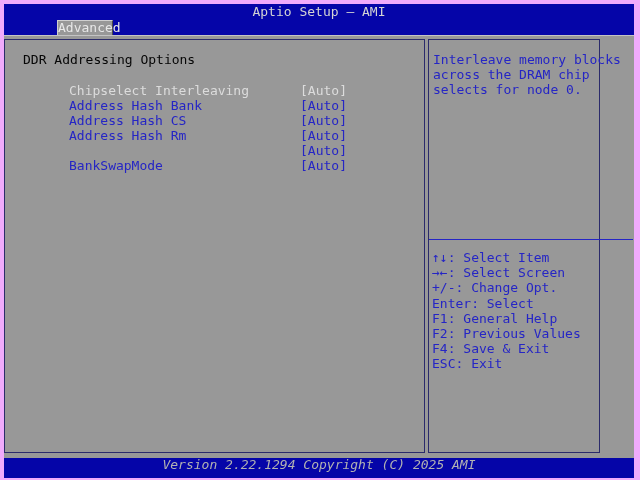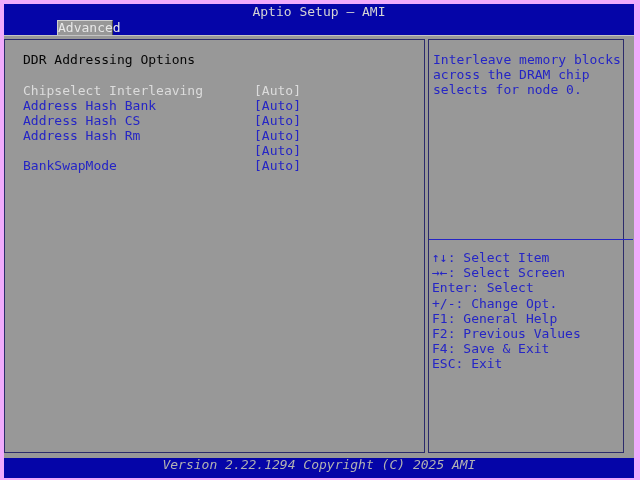--- a/index.html
+++ b/index.html
@@ -24,25 +24,25 @@
   }
   .content {
     position:relative; height:423px; background:var(--gray,#989898);
     border-top:1px solid #c4c4c4; box-sizing:border-box;
   }
   .panel {
     position:absolute; top:3px; height:414px;
     border:1px solid var(--navy,#2b2b6b); box-sizing:border-box; background:var(--gray,#989898);
   }
   .panel-left  { left:0;  width:421px; }
-  .panel-right { left:424px; width:196px;padding-left:42px; }
+  .panel-right { left:424px; width:172px;padding-left:42px; }
 
   .section-title { position:absolute; left:18px; top:12px; height:15px; line-height:15px; color:#060606; }
   .items { position:absolute; left:0; top:43px; width:100%; }
-  .item  { position:relative; height:15px; line-height:15px; color:var(--blue,#2525c5); }
+  .item  { position:relative; height:15px; line-height:15px; color:var(--blue,#2525c5);margin-left:46px; }
   .item .label { position:absolute; left:18px; white-space:pre; }
   .item .value { position:absolute; left:249px; white-space:pre; }
   .item.selected { color:#dcdcdc; }
 
   .help-text {
     position:absolute; left:4px; top:12px; width:196px;
     line-height:15px; color:var(--blue,#2525c5);
   }
   .legend-divider { position:absolute; left:0; width:204px; top:199px; border-top:1px solid var(--blue,#2525c5); }
   .legend { position:absolute; left:3px; top:210px; color:var(--blue,#2525c5); }
@@ -99,22 +99,22 @@
             </div>
           </div>
       </div>
 
       <div class="panel panel-right">
         <div class="help-text">Interleave memory blocks across the DRAM chip selects for node 0.</div>
         <div class="legend-divider"></div>
         <div class="legend" id="legend-container">
             <div class="legend-row">↑↓: Select Item</div>
             <div class="legend-row">→←: Select Screen</div>
+            <div class="legend-row">+/-: Change Opt.</div>
             <div class="legend-row">Enter: Select</div>
-            <div class="legend-row">+/-: Change Opt.</div>
             <div class="legend-row">F1: General Help</div>
             <div class="legend-row">F2: Previous Values</div>
             <div class="legend-row">F4: Save &amp; Exit</div>
             <div class="legend-row">ESC: Exit</div>
           </div>
       </div>
 
     </div>
 
     <div class="footer-bar">

